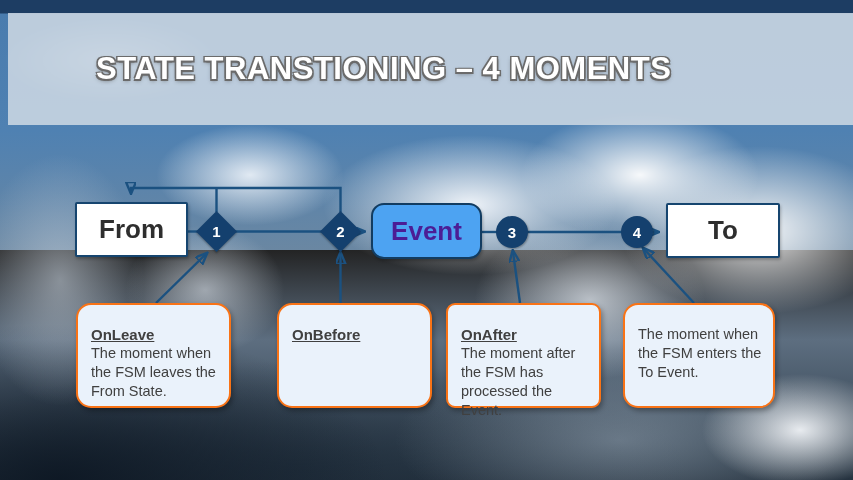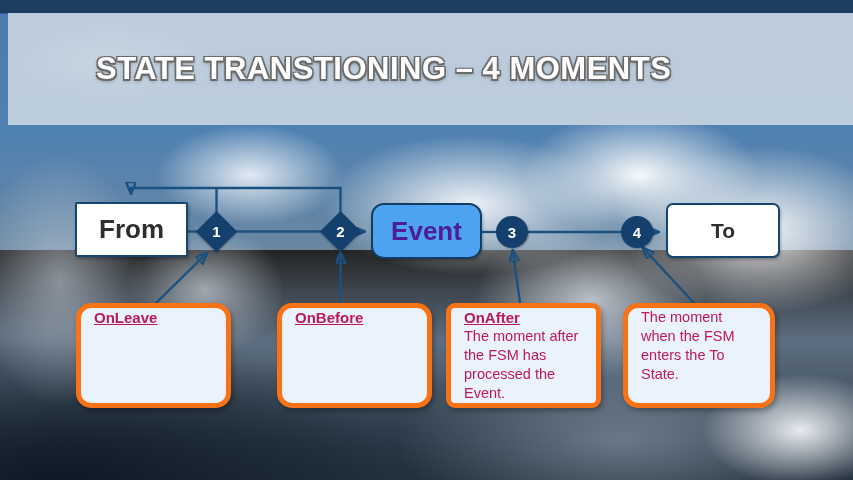--- a/index.html
+++ b/index.html
@@ -46,21 +46,21 @@
   svg.connectors { position:absolute; inset:0; z-index:2; pointer-events:none; }
   svg.connectors path { stroke:#1b5180; stroke-width:2.4; fill:none; }
 
   
   .node {
     position:absolute; z-index:3; box-sizing:border-box;
     display:flex; align-items:center; justify-content:center;
     font-weight:bold; box-shadow:1px 2px 3px rgba(0,0,0,0.25);
   }
   .node-from { left:75px;  top:202px; width:113px; height:55px; background:#ffffff; border:2.5px solid #16456f; border-radius:2px; font-size:26px; color:#2e2e2e; }
-  .node-to   { left:666px; top:203px; width:114px; height:55px; background:#ffffff; border:2.5px solid #16456f; border-radius:7px; font-size:21px; color:#2e2e2e; }
+  .node-to   { left:666px; top:203px; width:114px; height:55px; background:#ffffff; border:2.5px solid #16456f; border-radius:2px; font-size:26px; color:#2e2e2e; }
   .node-event{ left:371px; top:203px; width:111px; height:56px; background:#4da3f2; border:2.5px solid #123c61; border-radius:13px; font-size:26px; color:#4c1d95; }
 
   .diamond {
     position:absolute; z-index:3; width:29px; height:29px; background:#14406e;
     transform:rotate(45deg); box-shadow:1px 1px 2px rgba(0,0,0,0.3);
   }
   .diamond-1 { left:202px; top:217px; }
   .diamond-2 { left:326px; top:217px; }
   .diamond .num {
     display:flex; width:100%; height:100%; align-items:center; justify-content:center;
@@ -71,23 +71,23 @@
     background:#14406e; color:#fff; font-weight:bold; font-size:15px;
     display:flex; align-items:center; justify-content:center;
     box-shadow:1px 1px 2px rgba(0,0,0,0.3);
   }
   .circle-3 { left:496px; top:216px; }
   .circle-4 { left:621px; top:216px; }
 
   
   .callout {
     position:absolute; top:303px; width:155px; height:105px; z-index:3;
-    box-sizing:border-box; background:#eaf2fb; border:5px solid #f97316;
-    border-radius:15px; padding:0 9px 0 13px;
-    font-size:14.5px; line-height:19px; color:#be185d;
+    box-sizing:border-box; background:#eaf2fb; border:2px solid #f97316;
+    border-radius:15px; padding:20px 9px 0 13px;
+    font-size:14.5px; line-height:19px; color:#404040;
     box-shadow:2px 3px 5px rgba(0,0,0,0.3);
   }
   .callout-1 { left:76px; }
   .callout-2 { left:261px;margin-left:16px; }
   .callout-3 { left:446px;border-radius:9px; }
   .callout-4 { left:623px; width:152px; }
   .callout .ctitle { font-weight:bold; text-decoration:underline; font-size:15px; }
 </style>
 </head>
 <body>
@@ -135,25 +135,26 @@
   </div>
   <div class="circle circle-3">
     <span>3</span>
   </div>
   <div class="circle circle-4">
     <span>4</span>
   </div>
 
   <div class="callout callout-1">
     <div class="ctitle">OnLeave</div>
+    <div class="cbody">The moment when the FSM leaves the From State.</div>
   </div>
   <div class="callout callout-2">
     <div class="ctitle">OnBefore</div>
   </div>
   <div class="callout callout-3">
     <div class="ctitle">OnAfter</div>
     <div class="cbody">The moment after the FSM has processed the Event.</div>
   </div>
   <div class="callout callout-4">
-    <div class="cbody">The moment when the FSM enters the To State.</div>
+    <div class="cbody">The moment when the FSM enters the To Event.</div>
   </div>
 
 </div>
 
 </body></html>

